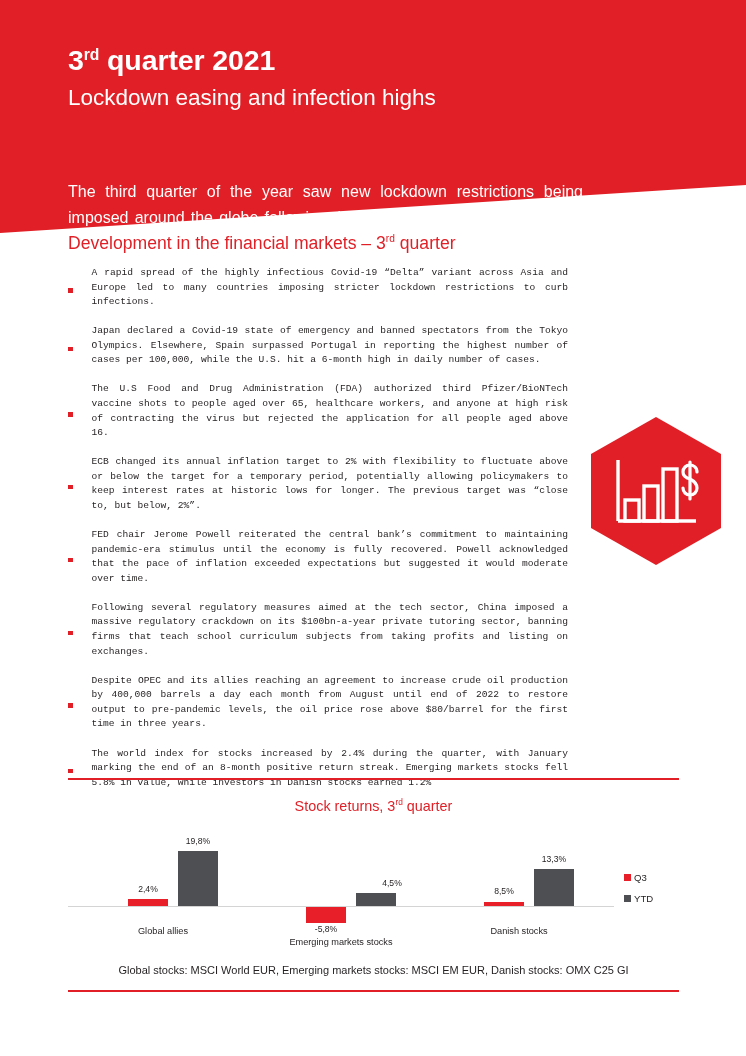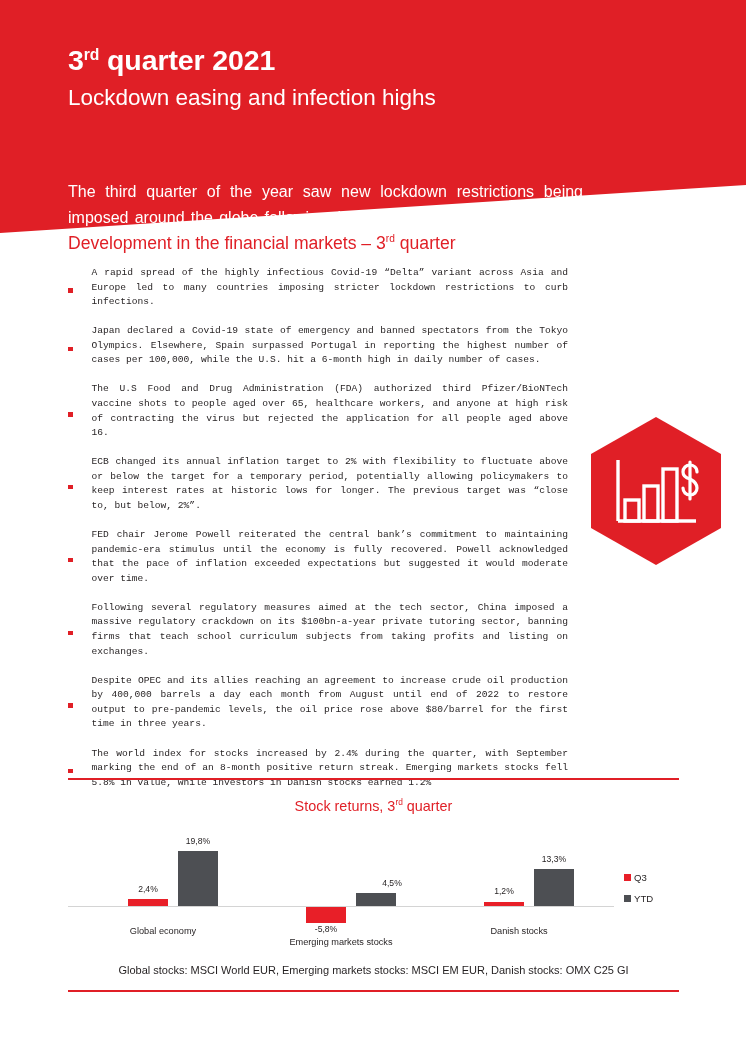--- a/index.html
+++ b/index.html
@@ -273,21 +273,21 @@
   <div class="bullet-row">
     <span class="bullet-marker"></span>
     <span class="bullet-text">Following several regulatory measures aimed at the tech sector, China imposed a massive regulatory crackdown on its $100bn-a-year private tutoring sector, banning firms that teach school curriculum subjects from taking profits and listing on exchanges.</span>
   </div>
   <div class="bullet-row">
     <span class="bullet-marker"></span>
     <span class="bullet-text">Despite OPEC and its allies reaching an agreement to increase crude oil production by 400,000 barrels a day each month from August until end of 2022 to restore output to pre-pandemic levels, the oil price rose above $80/barrel for the first time in three years.</span>
   </div>
   <div class="bullet-row">
     <span class="bullet-marker"></span>
-    <span class="bullet-text">The world index for stocks increased by 2.4% during the quarter, with September marking the end of an 8-month positive return streak. Emerging markets stocks fell 5.8% in value, while investors in Danish stocks earned 1.2%</span>
+    <span class="bullet-text">The world index for stocks increased by 2.4% during the quarter, with January marking the end of an 8-month positive return streak. Emerging markets stocks fell 5.8% in value, while investors in Danish stocks earned 1.2%</span>
   </div>
 </div>
 
 <div id="hex-icon">
   <svg width="130" height="148" viewBox="0 0 130 148" aria-hidden="true">
     <polygon points="65,0 130,37 130,111 65,148 0,111 0,37" fill="#e01f26"></polygon>
     <g stroke="#ffffff" stroke-width="3.4" fill="none" stroke-linecap="butt">
 
       <line x1="27" y1="43" x2="27" y2="104"></line>
 
@@ -312,35 +312,35 @@
   <div id="chart-title"><span>Stock returns, 3</span><sup>rd</sup><span> quarter</span></div>
 
   <div id="plot-area">
     <div id="zero-axis"></div>
 
     <div class="bar-group" style="left:0px; width:190px;">
       <div class="bar q3" style="left:60px;  top:77px;  height:7px;"></div>
       <div class="bar ytd" style="left:110px; top:29px;  height:55px;"></div>
       <div class="bar-label" style="left:44px;  top:62px;">2,4%</div>
       <div class="bar-label" style="left:94px;  top:14px;">19,8%</div>
-      <div class="cat-label" style="left:0px;">Global economy</div>
+      <div class="cat-label" style="left:0px;">Global allies</div>
     </div>
 
     <div class="bar-group" style="left:178px; width:190px;">
       <div class="bar q3" style="left:60px;  top:85px;  height:16px;"></div>
       <div class="bar ytd" style="left:110px; top:71px;  height:13px;"></div>
       <div class="bar-label" style="left:44px;  top:102px;">-5,8%</div>
       <div class="bar-label" style="left:110px;  top:56px;">4,5%</div>
       <div class="cat-label" style="left:0px; top:115px;">Emerging markets stocks</div>
     </div>
 
     <div class="bar-group" style="left:356px; width:190px;">
       <div class="bar q3" style="left:60px;  top:80px;  height:4px;"></div>
       <div class="bar ytd" style="left:110px; top:47px;  height:37px;"></div>
-      <div class="bar-label" style="left:44px;  top:64px;">1,2%</div>
+      <div class="bar-label" style="left:44px;  top:64px;">8,5%</div>
       <div class="bar-label" style="left:94px;  top:32px;">13,3%</div>
       <div class="cat-label" style="left:0px;">Danish stocks</div>
     </div>
   </div>
 
   <div id="chart-legend">
     <div class="legend-row">
       <span class="legend-swatch" style="background:#e81f28;"></span>
       <span class="legend-label">Q3</span>
     </div>

